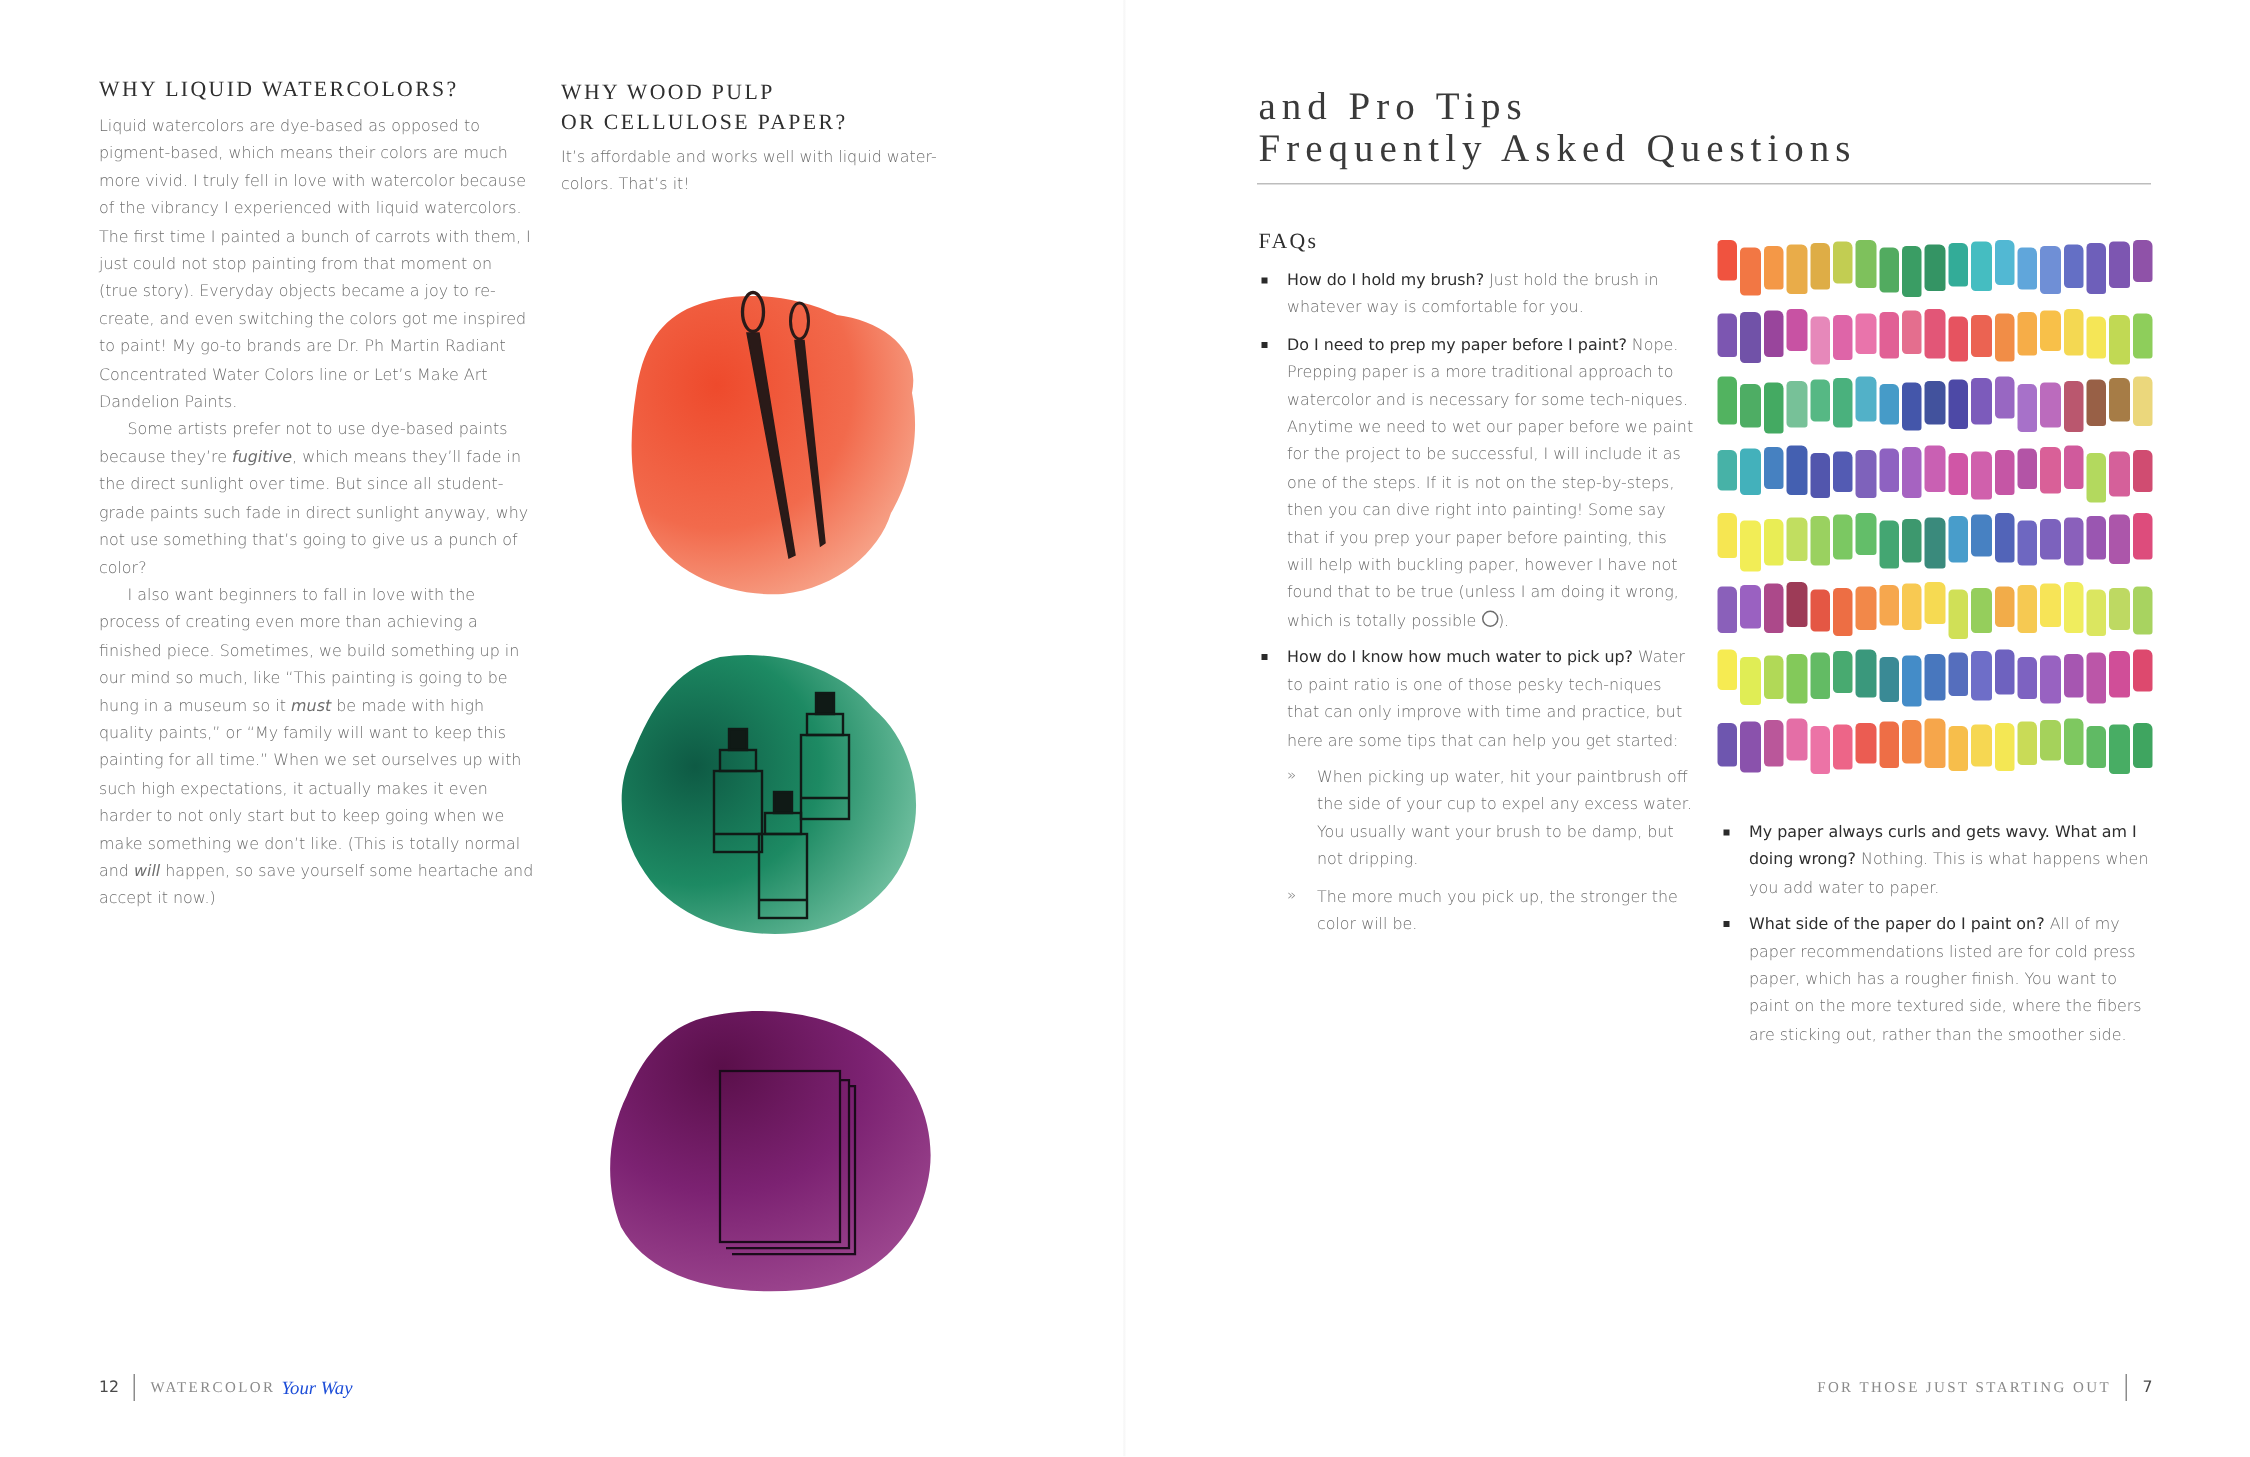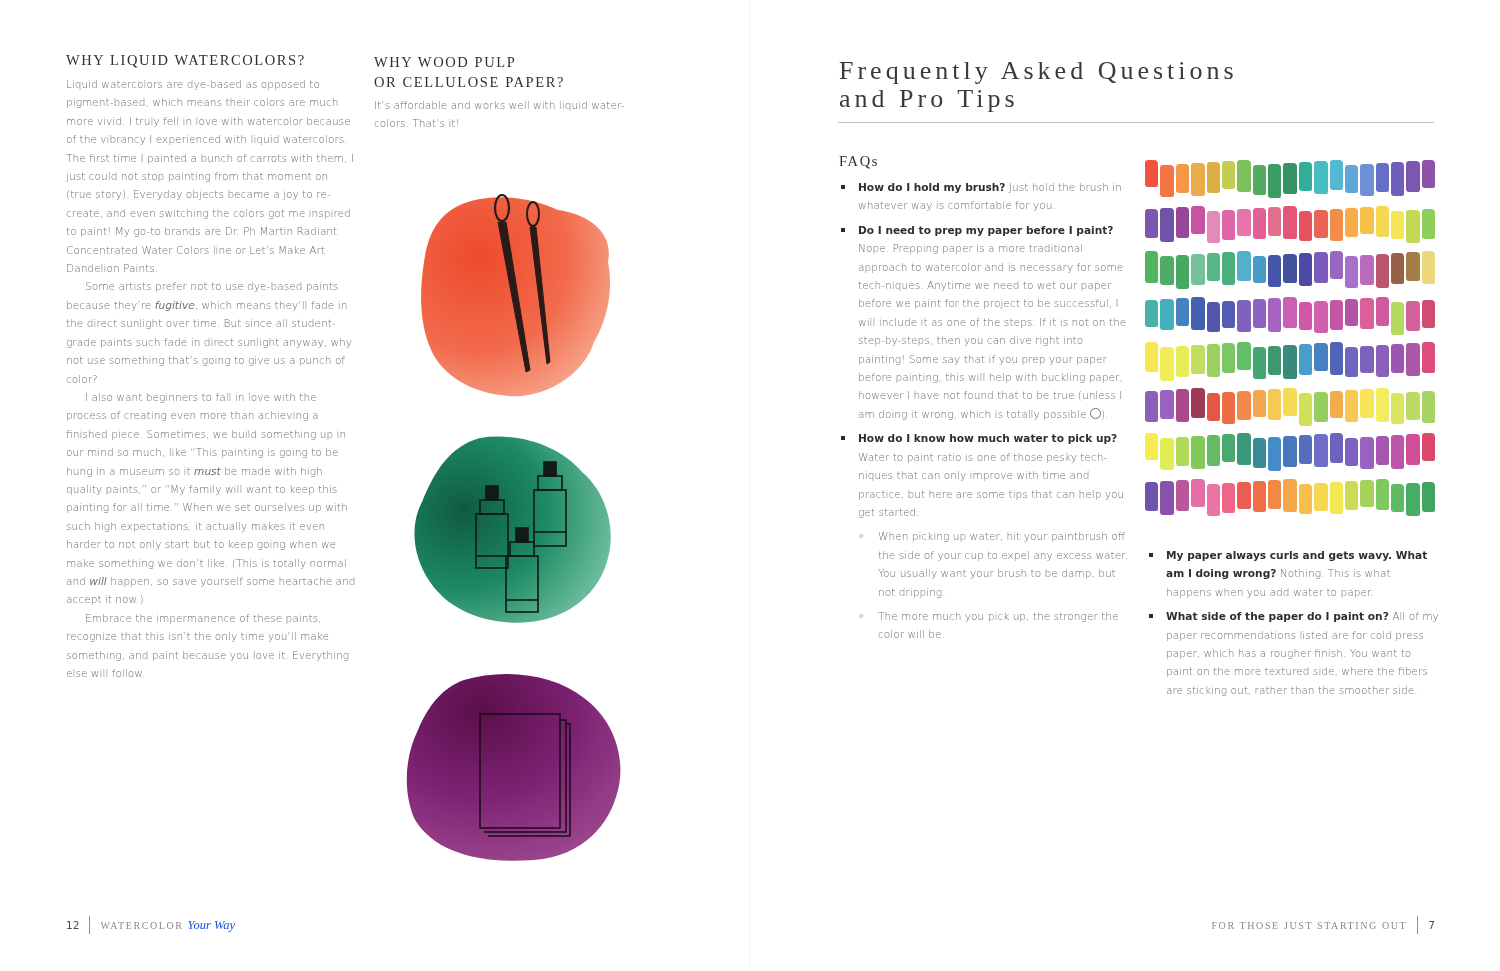--- a/index.html
+++ b/index.html
@@ -33,21 +33,21 @@
     font-family: "Liberation Serif", "DejaVu Serif", serif; font-size: 26px; line-height: 28px;
     letter-spacing: 4px; color: #3a3a3a; font-weight: normal; }
   .big-title .line { display: block; }
   .title-rule { position: absolute; left: 838px; top: 122px; width: 596px; height: 1px; background: #bdbdbd; }
 
   .faqs-head { position: absolute; left: 839px; top: 153px; font-size: 14.5px; }
 
   .faq-list { list-style: none; }
   .faq-list > li { position: relative; padding-left: 19px; margin-bottom: 6px; }
   .faq-list > li .bullet { position: absolute; left: 2px; top: 7px; width: 4px; height: 4px; background: #2a2a2a; }
-  .faq-list .q { color: #2e2e2e; font-weight: bold; }
+  .faq-list .q { color: #2e2e2e; font-weight: normal; }
   .sub-list { list-style: none; margin-top: 6px; }
   .sub-list li { position: relative; padding-left: 20px; margin-bottom: 6px; }
   .sub-list li .chev { position: absolute; left: 0; top: 0; font-size: 10px; color: #8a8a8a; }
 
   .faq-col-a { position: absolute; left: 839px; top: 178px; width: 292px; }
   .faq-col-b { position: absolute; left: 1147px; top: 546px; width: 292px; }
 
   .stripes { position: absolute; left: 1145px; top: 160px; width: 290px; height: 362px; }
   .stripe-row { display: flex; gap: 2px; height: 34px; margin-bottom: 11.5px; }
   .stroke { flex: 1; border-radius: 3px 4px 2px 3px; opacity: 0.88; }
@@ -69,21 +69,20 @@
 <div class="gutter"></div>
 
 <div class="page page-left">
 
   <div class="col1">
     <h2 class="serif-head">Why Liquid Watercolors?</h2>
     <div class="body-text">
       <p>Liquid watercolors are dye-based as opposed to pigment-based, which means their colors are much more vivid. I truly fell in love with watercolor because of the vibrancy I experienced with liquid watercolors. The first time I painted a bunch of carrots with them, I just could not stop painting from that moment on (true story). Everyday objects became a joy to re-create, and even switching the colors got me inspired to paint! My go-to brands are Dr. Ph Martin Radiant Concentrated Water Colors line or Let’s Make Art Dandelion Paints.</p>
       <p class="indent"><span>Some artists prefer not to use dye-based paints because they’re </span><em>fugitive</em><span>, which means they’ll fade in the direct sunlight over time. But since all student-grade paints such fade in direct sunlight anyway, why not use something that’s going to give us a punch of color?</span></p>
       <p class="indent"><span>I also want beginners to fall in love with the process of creating even more than achieving a finished piece. Sometimes, we build something up in our mind so much, like “This painting is going to be hung in a museum so it </span><em>must</em><span> be made with high quality paints,” or “My family will want to keep this painting for all time.” When we set ourselves up with such high expectations, it actually makes it even harder to not only start but to keep going when we make something we don’t like. (This is totally normal and </span><em>will</em><span> happen, so save yourself some heartache and accept it now.)</span></p>
-      <p class="indent">Embrace the impermanence of these paints, recognize that this isn’t the only time you’ll make something, and paint because you love it. Everything else will follow.</p>
     </div>
   </div>
 
   <div class="col2">
     <h2 class="serif-head">
       <span style="display:block">Why Wood Pulp</span>
       <span style="display:block">or Cellulose Paper?</span>
     </h2>
     <div class="body-text">
       <p>It’s affordable and works well with liquid water-colors. That’s it!</p>
@@ -156,22 +155,22 @@
 
   <div class="footer-left">
     <span class="pnum">12</span>
     <span class="vbar"></span>
     <span class="running">Watercolor</span>
     <span class="running-script">Your Way</span>
   </div>
 </div>
 
 <h1 class="big-title">
+  <span class="line">and Pro Tips</span>
   <span class="line">Frequently Asked Questions</span>
-  <span class="line">and Pro Tips</span>
 </h1>
 <div class="title-rule"></div>
 
 <h3 class="serif-head faqs-head" style="text-transform:none;">FAQs</h3>
 
 <div class="faq-col-a body-text">
   <ul class="faq-list">
     <li>
       <span class="bullet"></span>
       <span class="q">How do I hold my brush?</span><span> Just hold the brush in whatever way is comfortable for you.</span>

